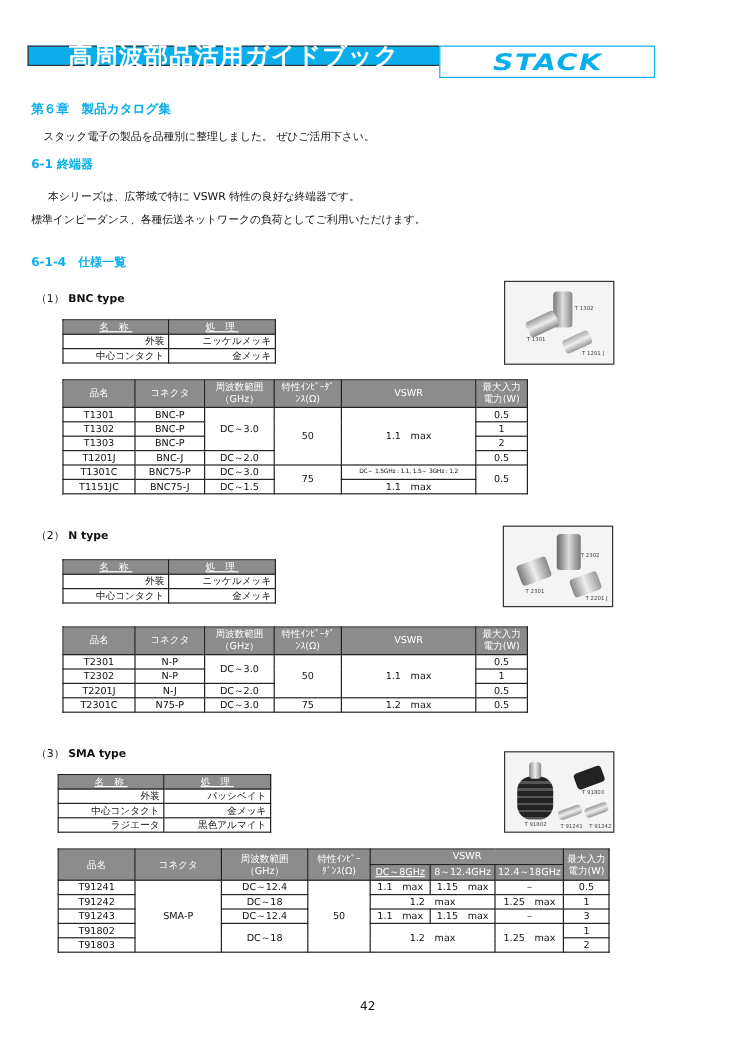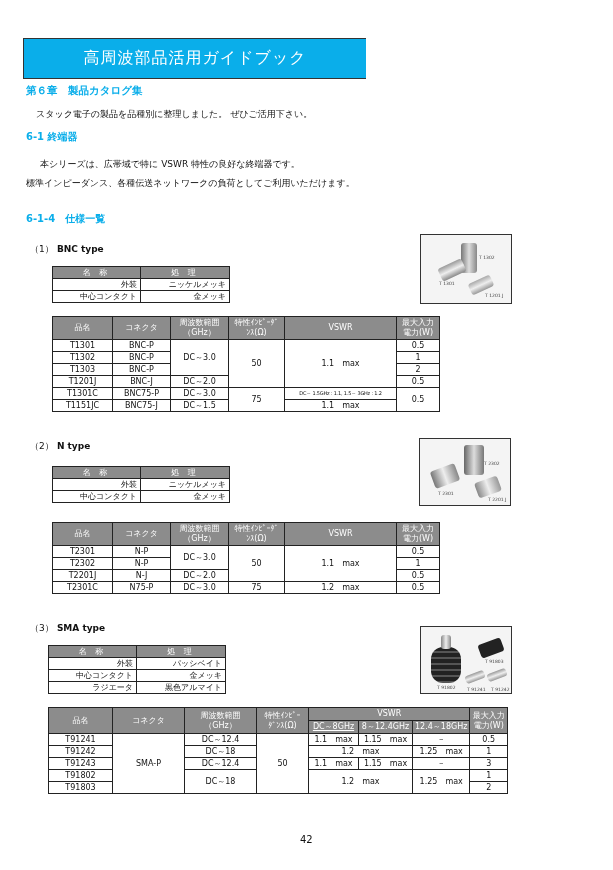--- a/index.html
+++ b/index.html
@@ -1,43 +1,46 @@
 <!DOCTYPE html>
 <html><head>
 <meta charset="utf-8">
 <style>
   * { box-sizing: border-box; margin: 0; padding: 0; }
   body { width: 613px; height: 870px; background: #fff; font-family: "DejaVu Sans", "Liberation Sans", sans-serif; color: #111; position: relative; overflow: hidden; }
   .header { position: absolute; left: 23px; top: 38px; width: 523px; height: 27px; display: flex; }
-  .header-title { width: 343px; height: 41px; background: #0aaeea; border: 1px solid #333; border-right: none; color: #fff; font-weight: normal; font-size: 16px; display: flex; align-items: center; justify-content: center; letter-spacing: 1px; }
+  .header-title { width: 343px; height: 17px; background: #0aaeea; border: 1px solid #333; border-right: none; color: #fff; font-weight: bold; font-size: 20px; display: flex; align-items: center; justify-content: center; letter-spacing: 1px; }
   .header-logo { flex: 1; border: 1px solid #0aaeea; background: #fff; display: flex; align-items: center; justify-content: center; }
   .logo-text { color: #0aaeea; font-family: "DejaVu Sans", sans-serif; font-weight: bold; font-size: 19px; font-style: italic; letter-spacing: 1px; transform: scaleX(1.25); }
   .h1 { position: absolute; left: 26px; top: 84px; color: #0aaeea; font-weight: bold; font-size: 10.5px; }
   .p { position: absolute; font-size: 9px; color: #111; }
   .h2 { position: absolute; color: #0aaeea; font-weight: bold; font-size: 10px; }
   .h3 { position: absolute; font-size: 9px; font-weight: bold; }
   .h3 .num { font-weight: normal; }
   table { position: absolute; border-collapse: collapse; font-size: 8px; }
   td, th { border: 1px solid #222; padding: 0 3px; height: 12px; line-height: 11px; white-space: nowrap; }
   th { background: #8c8c8c; color: #fff; font-weight: normal; text-align: center; }
-  .mat th { letter-spacing: 3px; }
+  .mat th { letter-spacing: 3px; text-decoration: underline; }
   .mat td { text-align: right; }
   .spec td { text-align: center; }
   .spec th { line-height: 10px; padding: 1px 2px; }
   .tiny { font-size: 5px; letter-spacing: -0.2px; }
   .photo { position: absolute; border: 1px solid #333; background: #f4f4f4; }
   .photo .cap { position: absolute; font-size: 4.5px; color: #444; }
   .part { position: absolute; border-radius: 3px; }
   .page-num { position: absolute; left: 300px; top: 834px; font-size: 10px; }
 </style>
 </head>
 <body>
 
 <div class="header">
   <div class="header-title">高周波部品活用ガイドブック</div>
+  <div class="header-logo">
+    <span class="logo-text">STACK</span>
+  </div>
 </div>
 
 <div class="h1">第６章　製品カタログ集</div>
 <div class="p" style="left:36px;top:108px;">スタック電子の製品を品種別に整理しました。 ぜひご活用下さい。</div>
 <div class="h2" style="left:26px;top:130px;">6-1 終端器</div>
 <div class="p" style="left:40px;top:158px;">本シリーズは、広帯域で特に VSWR 特性の良好な終端器です。</div>
 <div class="p" style="left:26px;top:177px;">標準インピーダンス、各種伝送ネットワークの負荷としてご利用いただけます。</div>
 <div class="h2" style="left:26px;top:212px;">6-1-4　仕様一覧</div>
 
 <div class="h3" style="left:30px;top:243px;">

